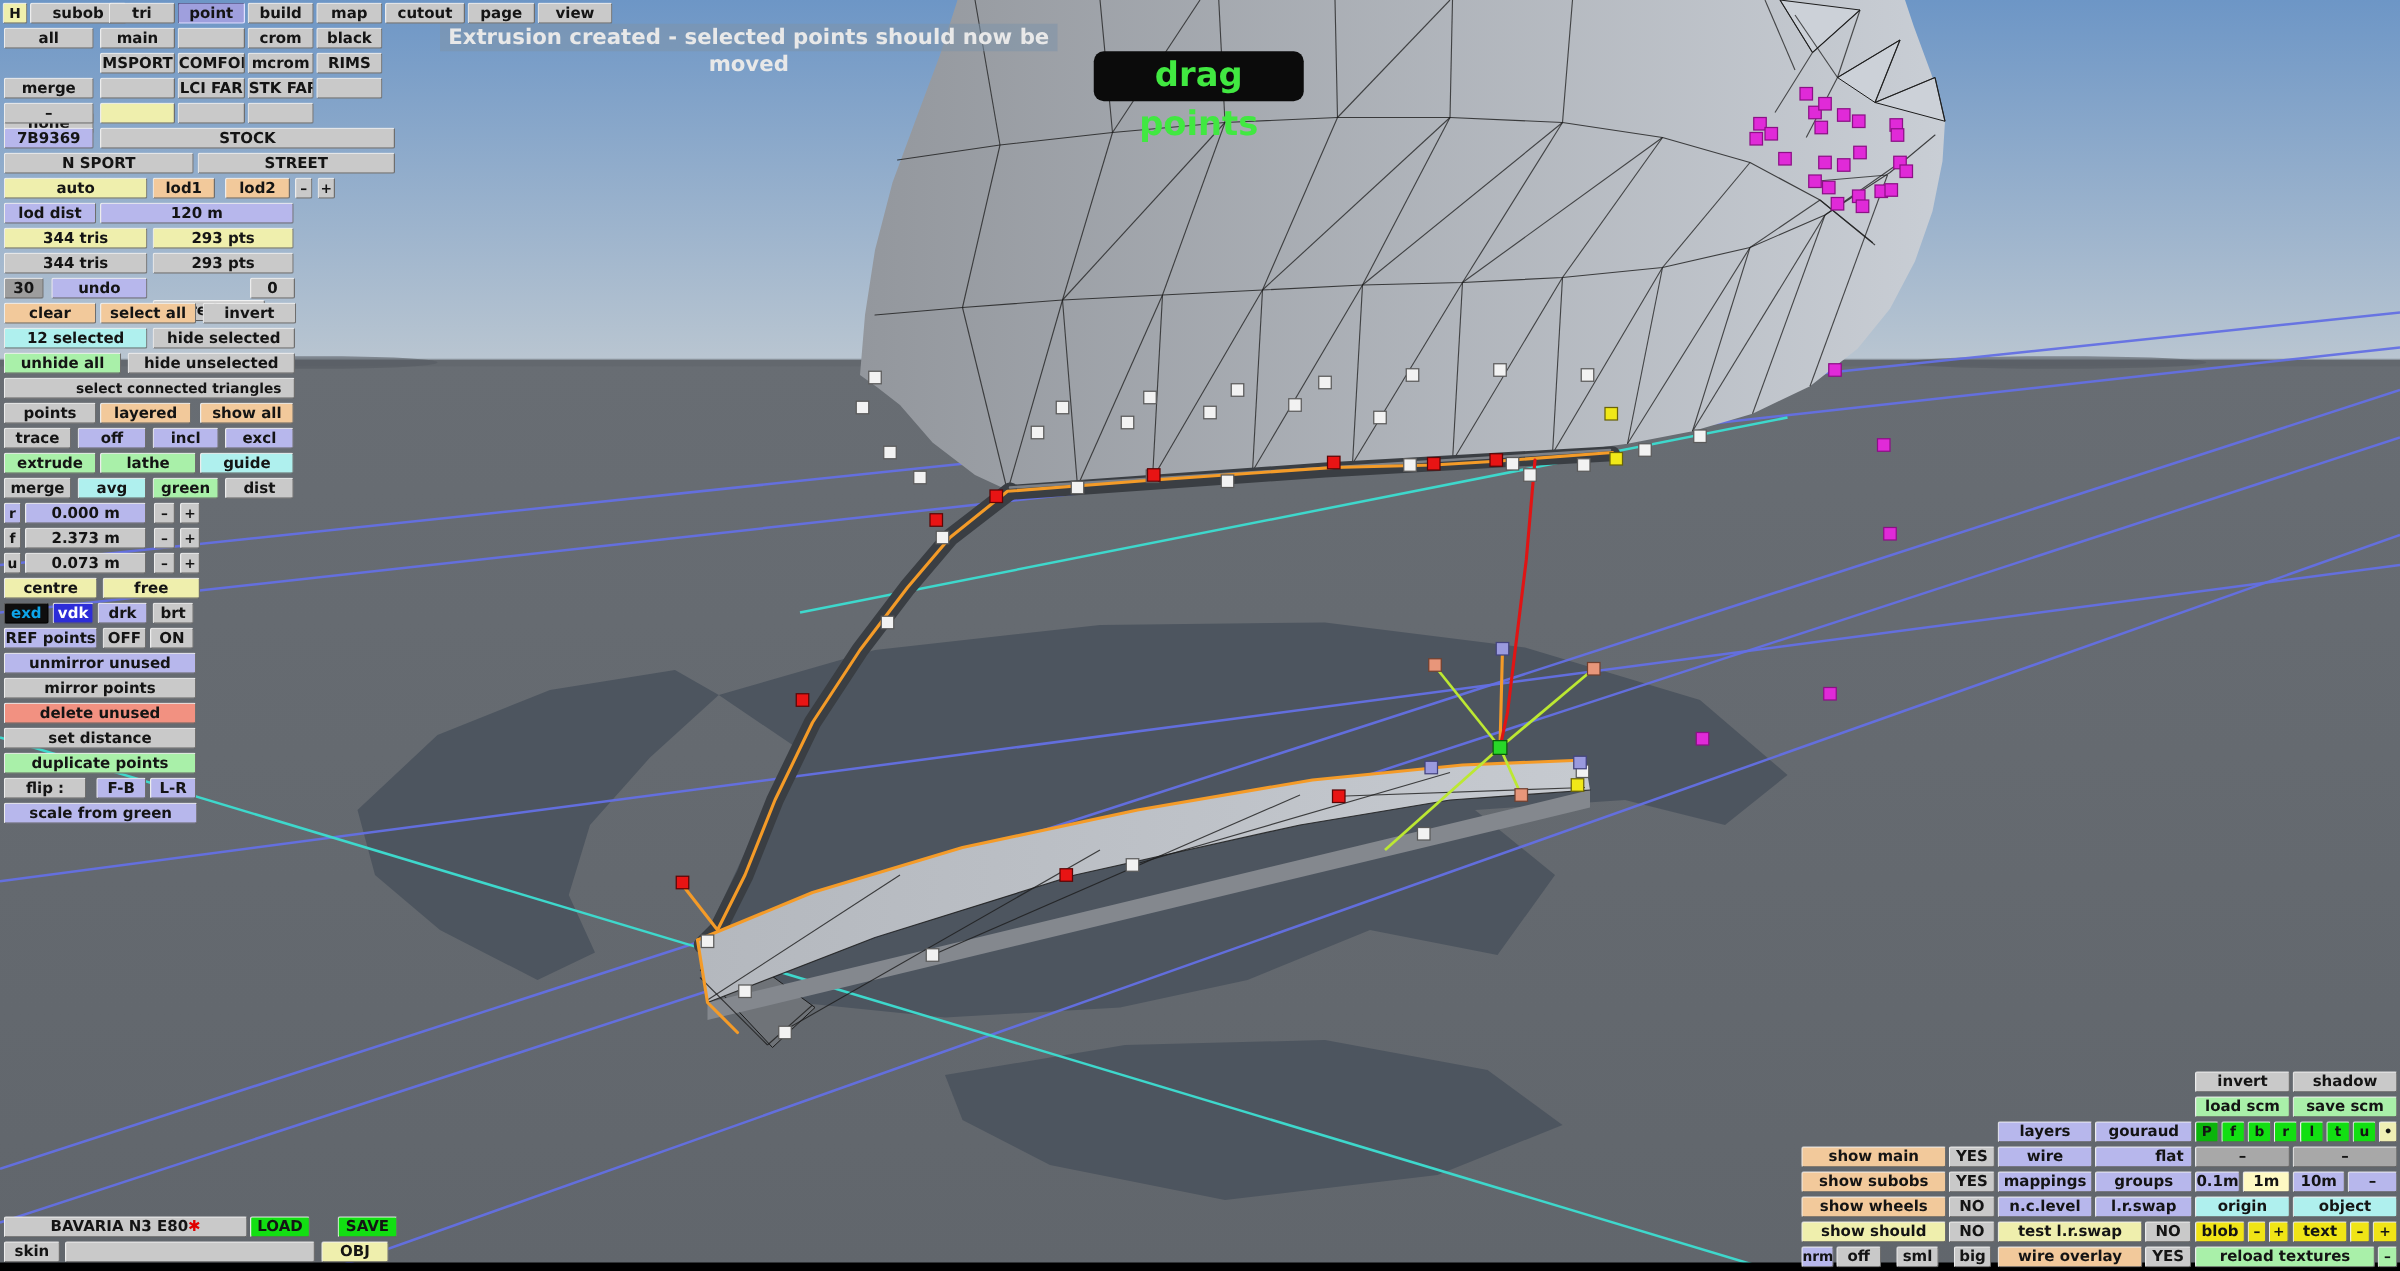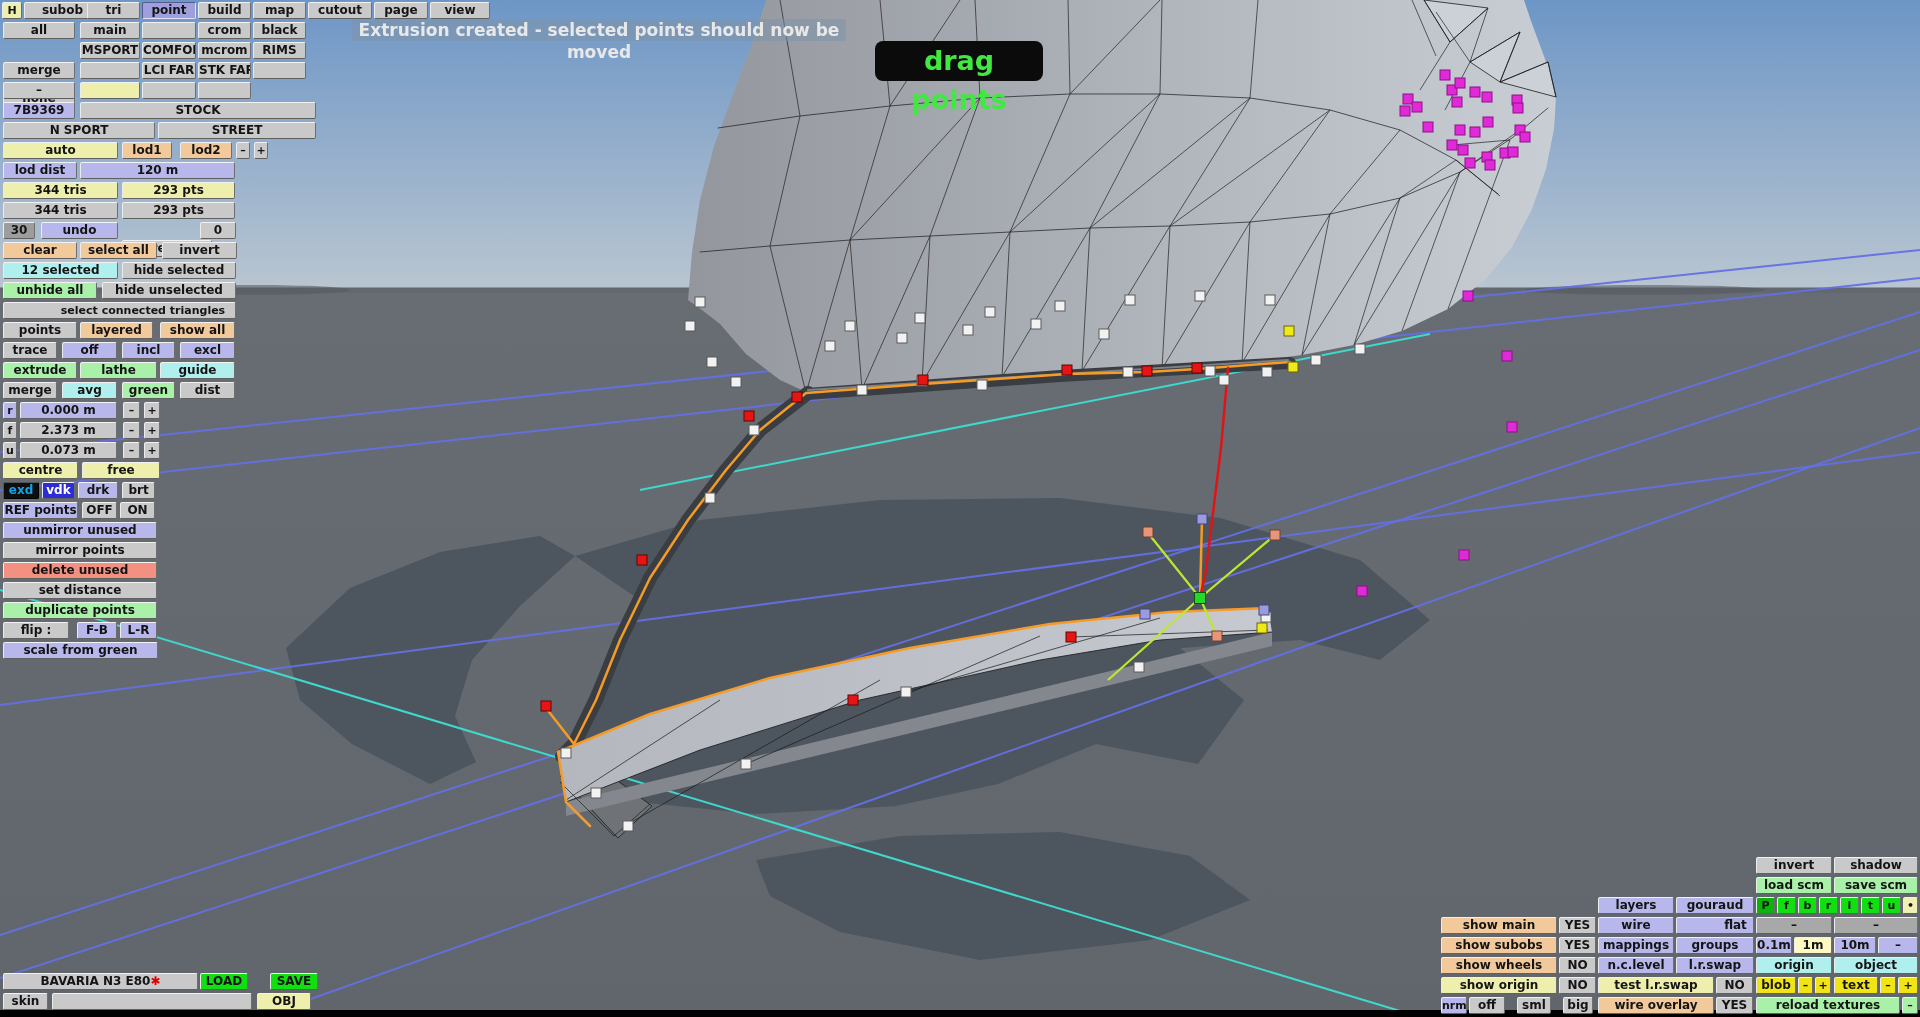--- a/index.html
+++ b/index.html
@@ -376,21 +376,21 @@
       <div class="btn L" style="left: 1756px; top: 937px; width: 36px;">0.1m</div>
       <div class="btn LD" style="left: 1794px; top: 937px; width: 38px;">1m</div>
       <div class="btn L" style="left: 1834px; top: 937px; width: 42px;">10m</div>
       <div class="btn L" style="left: 1878px; top: 937px; width: 40px;">–</div>
       <div class="btn T" style="left: 1441px; top: 957px; width: 116px;">show wheels</div>
       <div class="btn G" style="left: 1559px; top: 957px; width: 37px;">NO</div>
       <div class="btn L" style="left: 1598px; top: 957px; width: 76px;">n.c.level</div>
       <div class="btn L" style="left: 1676px; top: 957px; width: 78px;">l.r.swap</div>
       <div class="btn C" style="left: 1756px; top: 957px; width: 76px;">origin</div>
       <div class="btn C" style="left: 1834px; top: 957px; width: 84px;">object</div>
-      <div class="btn Y" style="left: 1441px; top: 977px; width: 116px;">show origin</div>
+      <div class="btn Y" style="left: 1441px; top: 977px; width: 116px;">show should</div>
       <div class="btn G" style="left: 1559px; top: 977px; width: 37px;">NO</div>
       <div class="btn Y" style="left: 1598px; top: 977px; width: 116px;">test l.r.swap</div>
       <div class="btn G" style="left: 1716px; top: 977px; width: 37px;">NO</div>
       <div class="btn VY" style="left: 1756px; top: 977px; width: 40px;">blob</div>
       <div class="btn VY sm" style="left: 1798px; top: 977px; width: 15px;">–</div>
       <div class="btn VY sm" style="left: 1815px; top: 977px; width: 16px;">+</div>
       <div class="btn VY" style="left: 1834px; top: 977px; width: 44px;">text</div>
       <div class="btn VY sm" style="left: 1880px; top: 977px; width: 16px;">–</div>
       <div class="btn VY sm" style="left: 1898px; top: 977px; width: 20px;">+</div>
       <div class="btn L sm" style="left: 1441px; top: 997px; width: 26px;">nrm</div>

